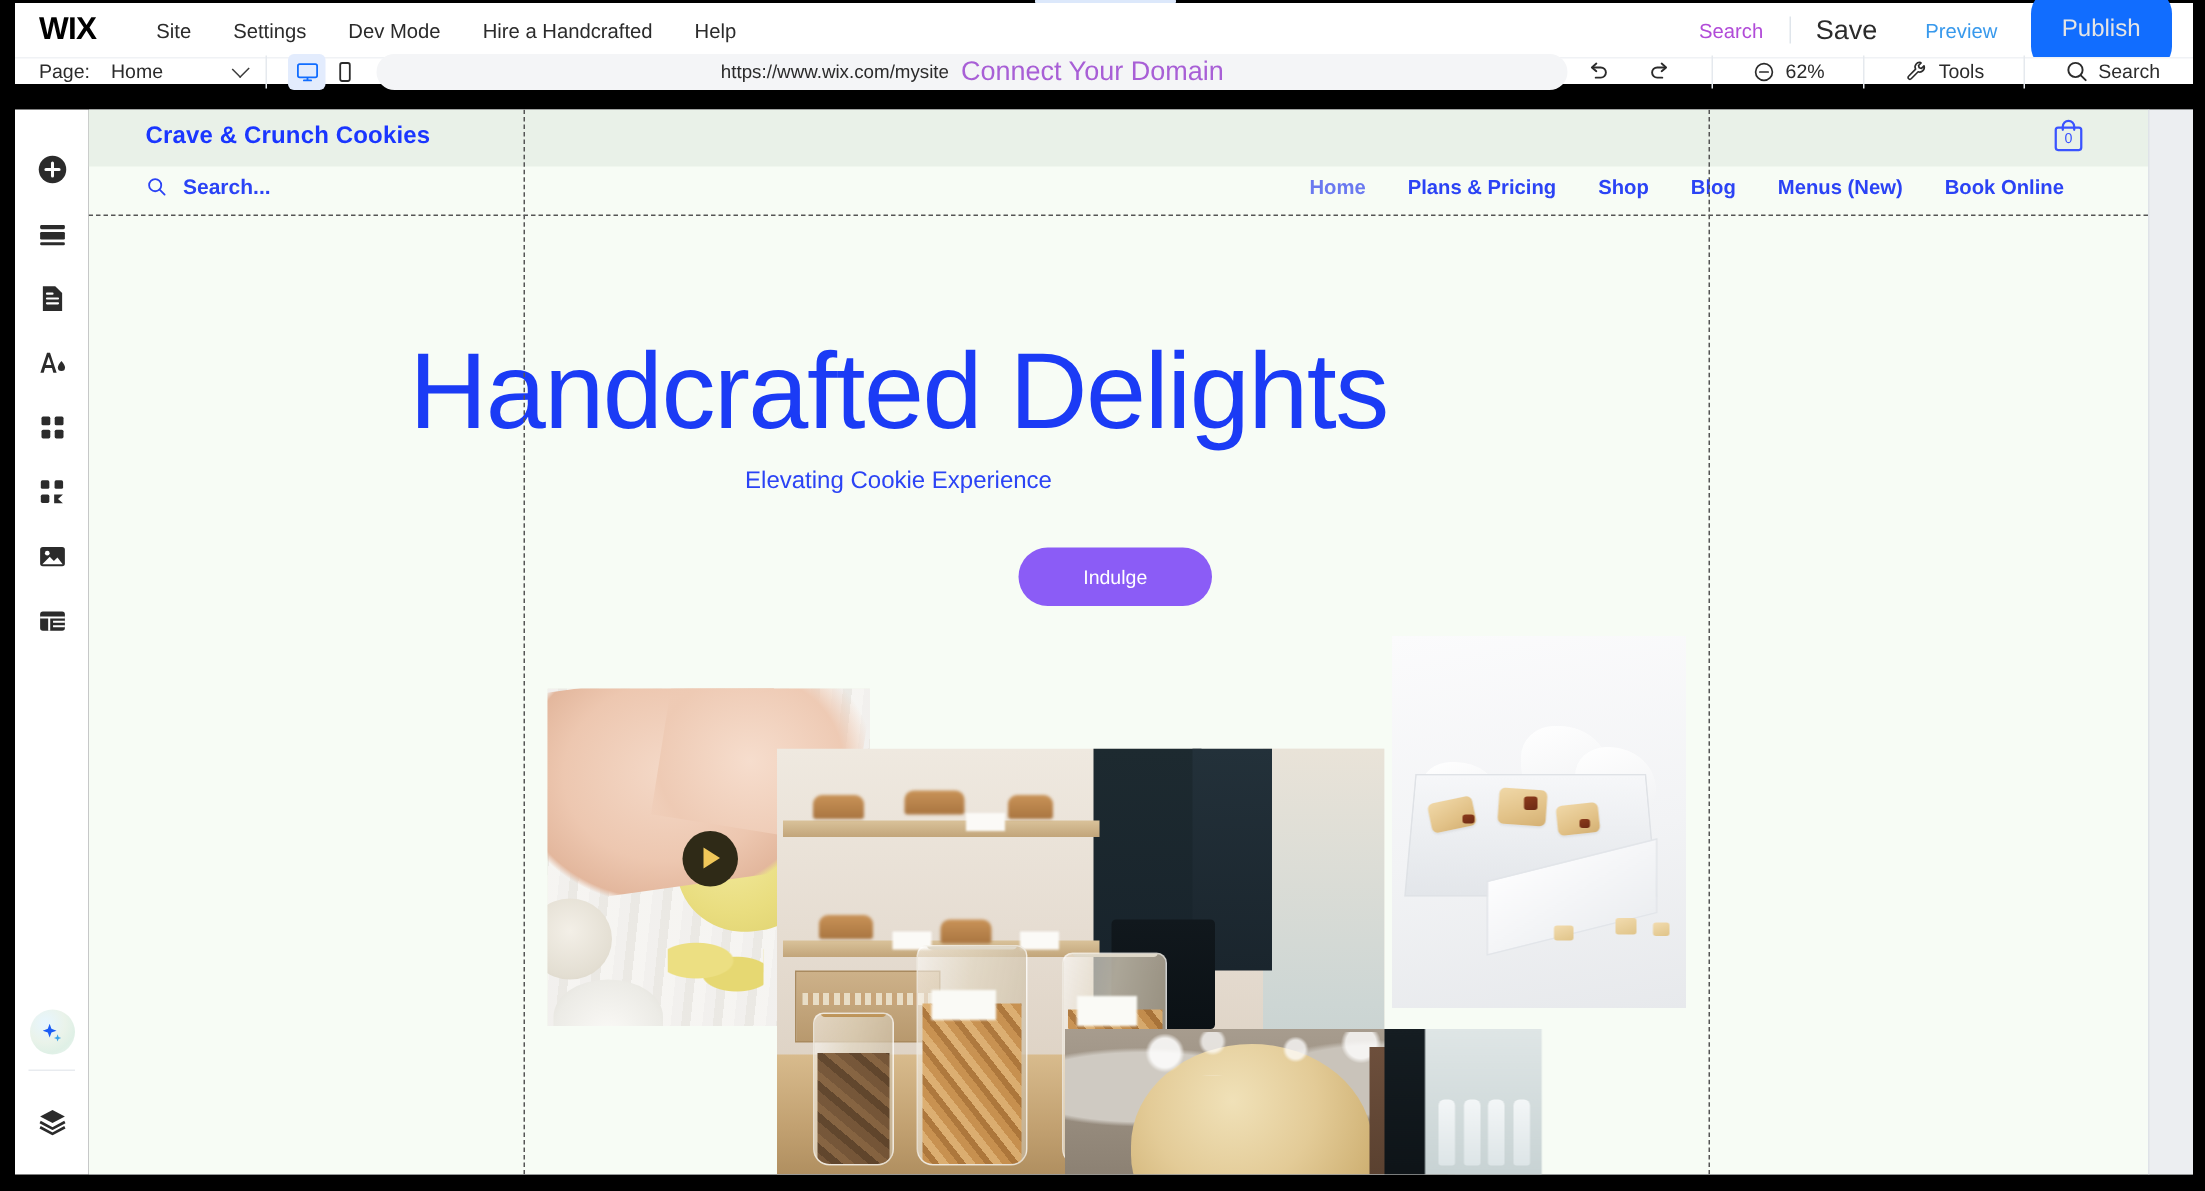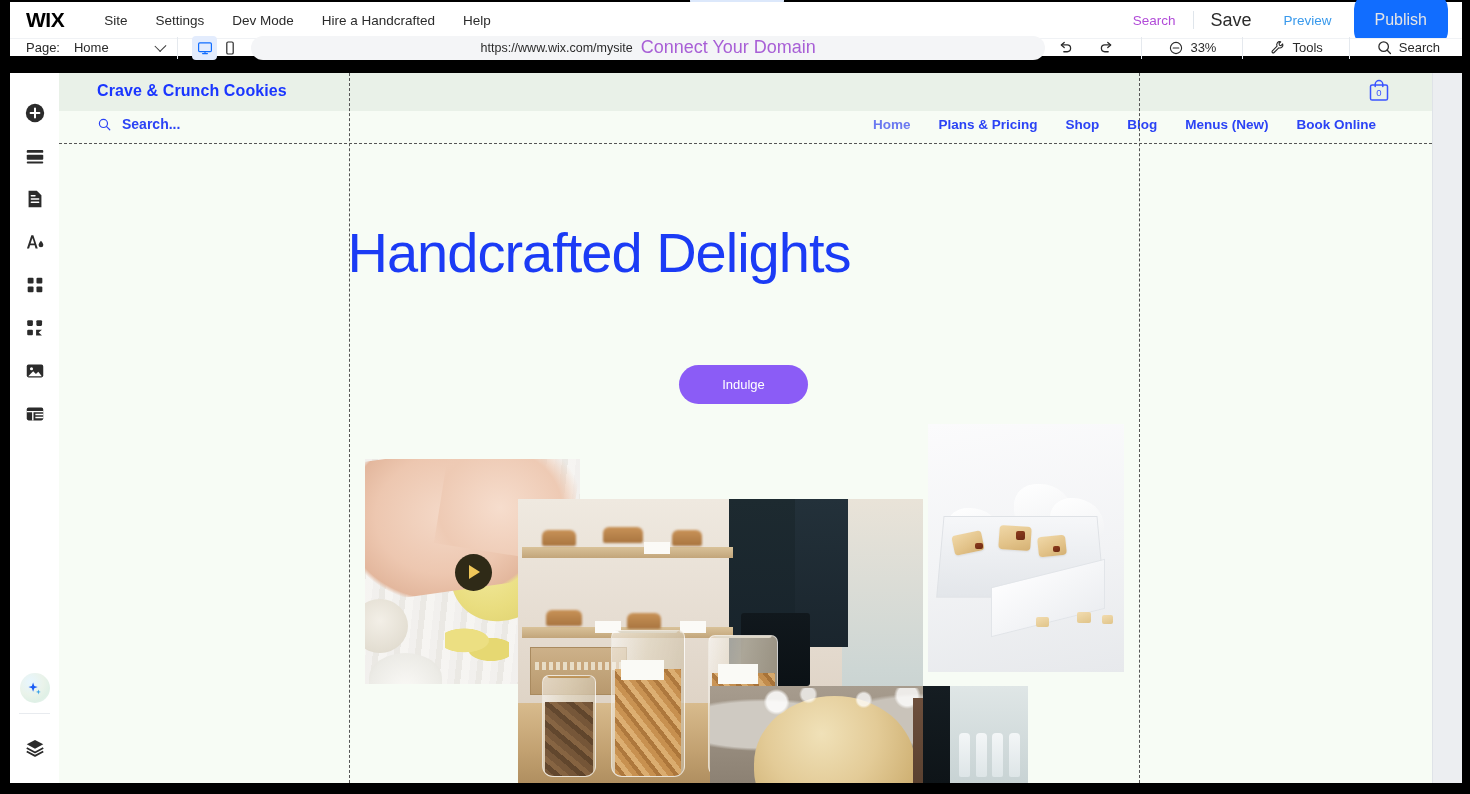--- a/index.html
+++ b/index.html
@@ -154,21 +154,21 @@
   .guide-v {
     position: absolute; top: 0; width: 0; height: 710px;
     border-left: 1.6px dashed #555;
   }
   .guide-v.left  { left: 290px; }
   .guide-v.right { left: 1080px; }
 
   
   .hero-title {
     position: absolute; left: 0; top: 152px; width: 1080px;
-    text-align: center; font-size: 56px; line-height: 1;
+    text-align: center; font-size: 72px; line-height: 1;
     font-weight: 400; color: #1b3bf5; letter-spacing: -1px;
   }
   .hero-sub {
     position: absolute; left: 0; top: 239px; width: 1080px;
     text-align: center; font-size: 16px; color: #2b43f5;
   }
   .hero-btn {
     position: absolute; left: 620px; top: 292px;
     width: 129px; height: 39px; background: #8b5cf6; color: #fff;
     border: none; border-radius: 20px; font-size: 13px; cursor: pointer;
@@ -467,21 +467,21 @@
           <path d="M14 7H8a4 4 0 0 0 0 8h4" fill="none" stroke="#2b2b2b" stroke-width="1.5" stroke-linecap="round"></path>
           <path d="M11.5 4 15 7l-3.5 3" fill="none" stroke="#2b2b2b" stroke-width="1.5" stroke-linecap="round" stroke-linejoin="round"></path>
         </svg>
       </div>
       <div class="vdiv"></div>
       <div class="icon-btn">
         <svg width="16" height="16" viewBox="0 0 20 20">
           <circle cx="10" cy="10" r="7" fill="none" stroke="#2b2b2b" stroke-width="1.4"></circle>
           <path d="M6.5 10h7" stroke="#2b2b2b" stroke-width="1.4" stroke-linecap="round"></path>
         </svg>
-        <span>33%</span>
+        <span>62%</span>
       </div>
       <div class="vdiv"></div>
       <div class="icon-btn">
         <svg width="17" height="17" viewBox="0 0 20 20">
           <path d="M13.5 3.2a3.6 3.6 0 0 0-4 5.2L4 13.9a1.4 1.4 0 1 0 2 2l5.5-5.5a3.6 3.6 0 0 0 4.6-4.6l-2 2-1.8-.5-.5-1.8 2-2z" fill="none" stroke="#2b2b2b" stroke-width="1.3" stroke-linejoin="round"></path>
         </svg>
         <span>Tools</span>
       </div>
       <div class="vdiv"></div>
       <div class="icon-btn">
@@ -607,20 +607,21 @@
           <div class="nav-link current">Home</div>
           <div class="nav-link">Plans &amp; Pricing</div>
           <div class="nav-link">Shop</div>
           <div class="nav-link">Blog</div>
           <div class="nav-link">Menus (New)</div>
           <div class="nav-link">Book Online</div>
         </div>
       </div>
 
       <div class="hero-title">Handcrafted Delights</div>
+      <div class="hero-sub">Elevating Cookie Experience</div>
       <button class="hero-btn">Indulge</button>
 
       <div class="collage">
 
         <div class="ph tile-video">
           <div class="vid-bg"></div>
           <div class="vid-bowl"></div>
           <div class="vid-bowl2"></div>
           <div class="vid-dough"></div>
           <div class="vid-hand"></div>

